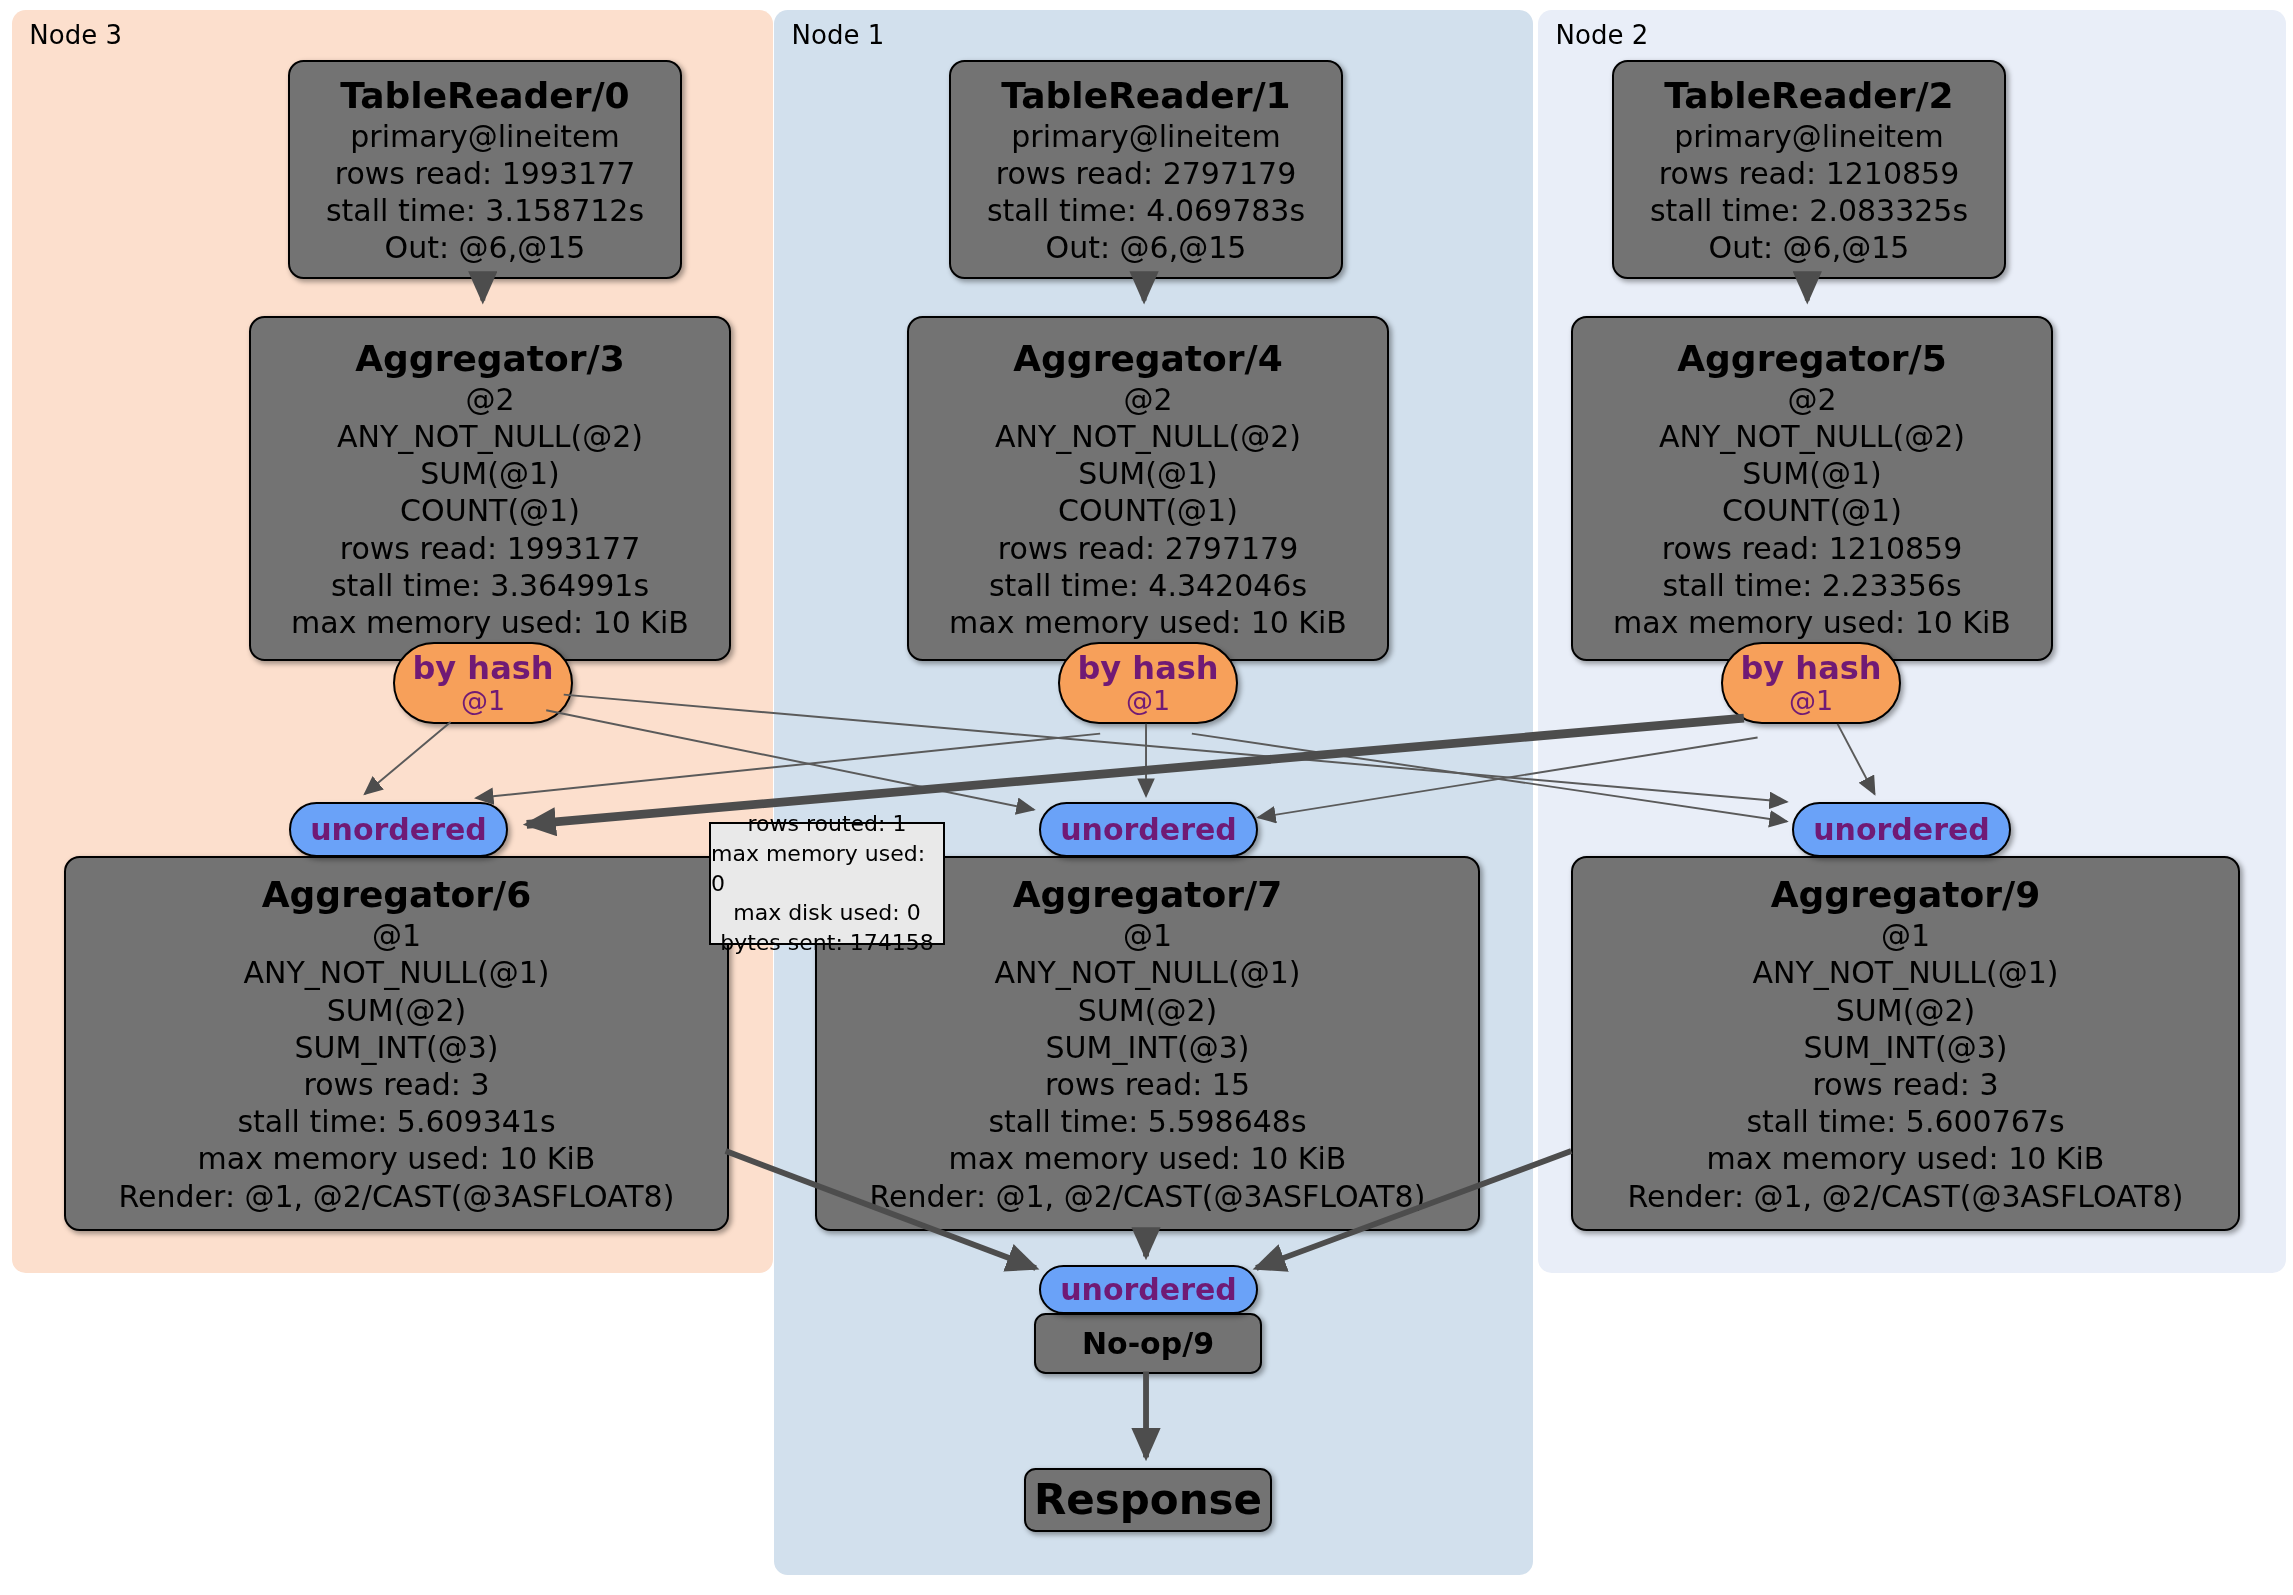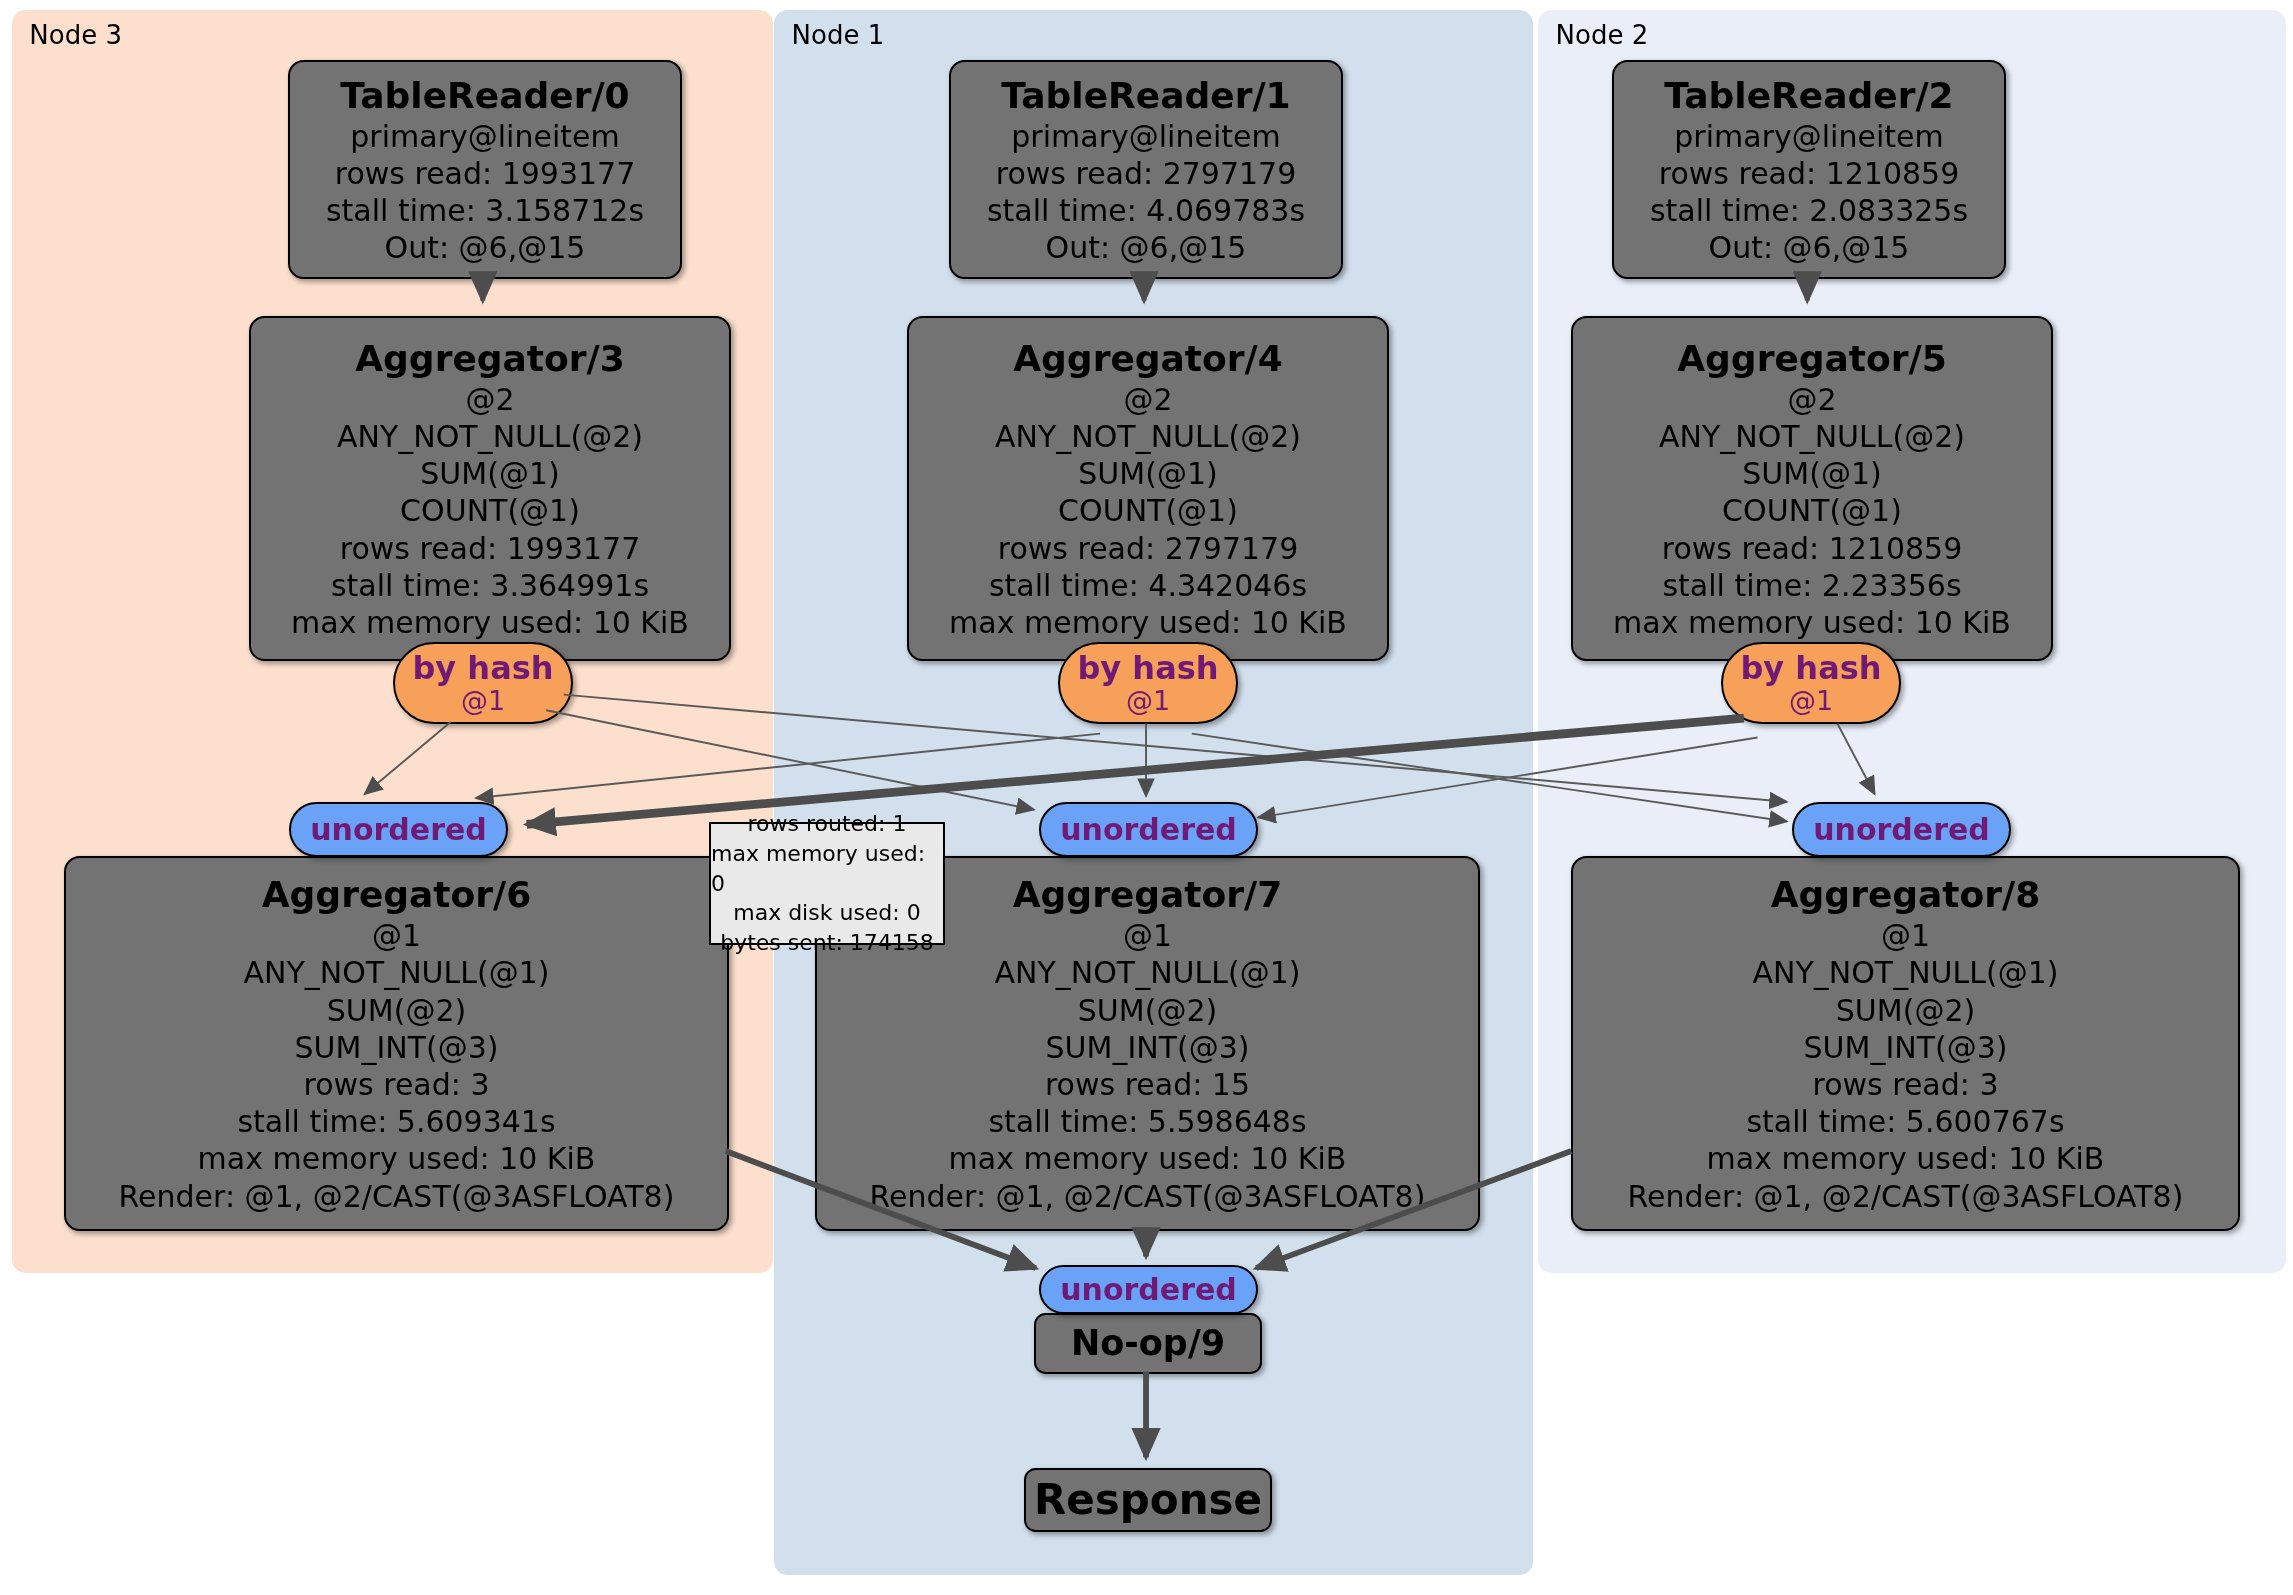--- a/index.html
+++ b/index.html
@@ -108,33 +108,33 @@
     <div>@1</div>
     <div>ANY_NOT_NULL(@1)</div>
     <div>SUM(@2)</div>
     <div>SUM_INT(@3)</div>
     <div>rows read: 15</div>
     <div>stall time: 5.598648s</div>
     <div>max memory used: 10 KiB</div>
     <div>Render: @1, @2/CAST(@3ASFLOAT8)</div>
   </div>
   <div class="opbox" style="left:1571px;top:856px;width:665px;height:371px;">
-    <div class="title">Aggregator/8</div>
+    <div class="title">Aggregator/9</div>
     <div>@1</div>
     <div>ANY_NOT_NULL(@1)</div>
     <div>SUM(@2)</div>
     <div>SUM_INT(@3)</div>
     <div>rows read: 3</div>
     <div>stall time: 5.600767s</div>
     <div>max memory used: 10 KiB</div>
     <div>Render: @1, @2/CAST(@3ASFLOAT8)</div>
   </div>
 
   <div class="opbox" style="left:1034px;top:1313px;width:224px;height:57px;border-radius:11.7px;">
-    <div class="title" style="font-size:35px;">No-op/9</div>
+    <div class="title" style="font-size:30px;">No-op/9</div>
   </div>
   <div class="opbox" style="left:1024px;top:1468px;width:244px;height:60px;border-radius:11.7px;">
     <div class="title" style="font-size:42px;">Response</div>
   </div>
 
   <div class="oval hash" style="left:393px;top:642px;width:176px;height:78px;">
     <div class="lbl">by hash</div>
     <div class="sub">@1</div>
   </div>
   <div class="oval hash" style="left:1058px;top:642px;width:176px;height:78px;">

